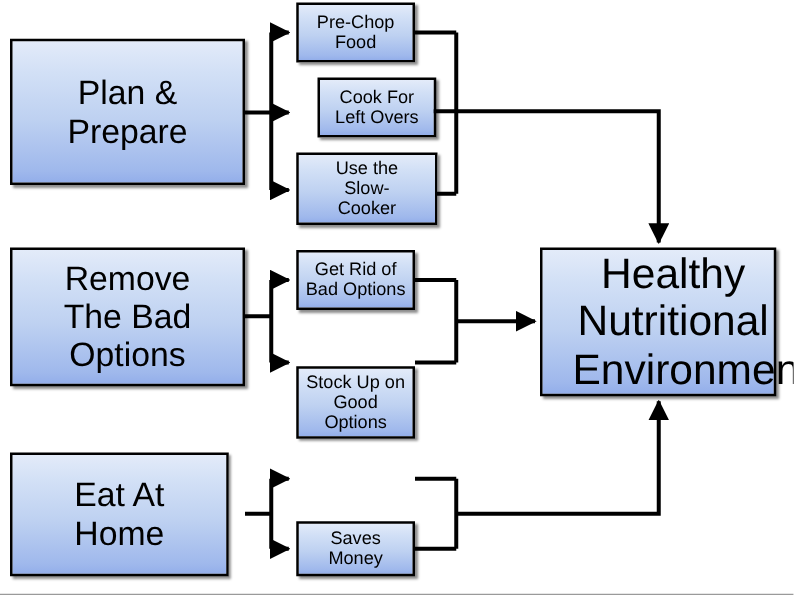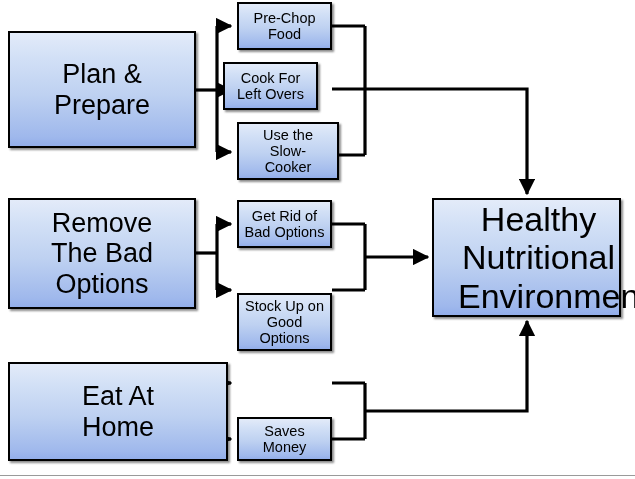--- a/index.html
+++ b/index.html
@@ -112,46 +112,46 @@
   </svg>
 
   <div class="node primary" style="left:8px; top:31px; width:188px; height:117px;">
     <span class="node-label">Plan &amp;
 Prepare</span>
   </div>
   <div class="node sub" style="left:237px; top:2px; width:95px; height:48px;">
     <span class="node-label">Pre-Chop
 Food</span>
   </div>
-  <div class="node sub" style="left:223px; top:62px; width:95px; height:48px;">
+  <div class="node sub" style="left:254px; top:62px; width:95px; height:48px;">
     <span class="node-label">Cook For
 Left Overs</span>
   </div>
-  <div class="node sub" style="left:237px; top:122px; width:102px; height:58px;">
+  <div class="node sub" style="left:237px; top:122px; width:113px; height:58px;">
     <span class="node-label">Use the
 Slow-
 Cooker</span>
   </div>
 
   <div class="node primary" style="left:8px; top:198px; width:188px; height:111px;">
     <span class="node-label">Remove
 The Bad
 Options</span>
   </div>
   <div class="node sub" style="left:237px; top:200px; width:95px; height:48px;">
     <span class="node-label">Get Rid of
 Bad Options</span>
   </div>
   <div class="node sub" style="left:237px; top:261px; width:95px; height:58px;margin-top:32px;">
     <span class="node-label">Stock Up on
 Good
 Options</span>
   </div>
 
-  <div class="node primary" style="left:8px; top:362px; width:220px; height:99px;">
+  <div class="node primary" style="left:8px; top:362px; width:175px; height:99px;">
     <span class="node-label">Eat At
 Home</span>
   </div>
   <div class="node sub" style="left:237px; top:417px; width:95px; height:44px;">
     <span class="node-label">Saves
 Money</span>
   </div>
 
   <div class="node goal" style="left:432px; top:198px; width:189px; height:119px;">
     <span class="node-label">Healthy

